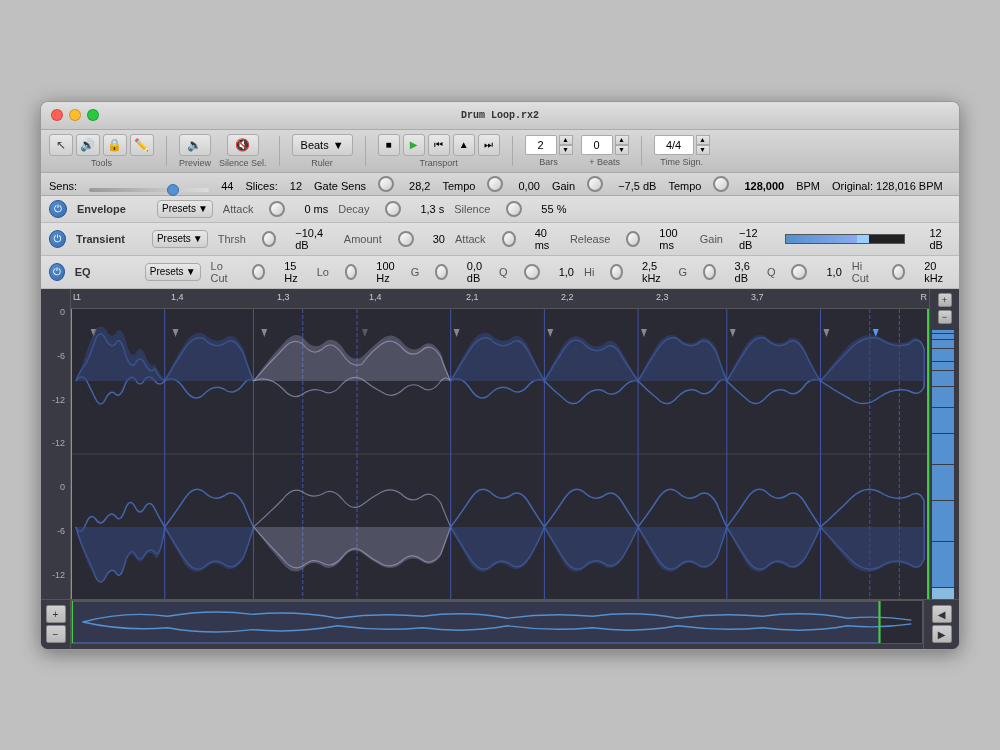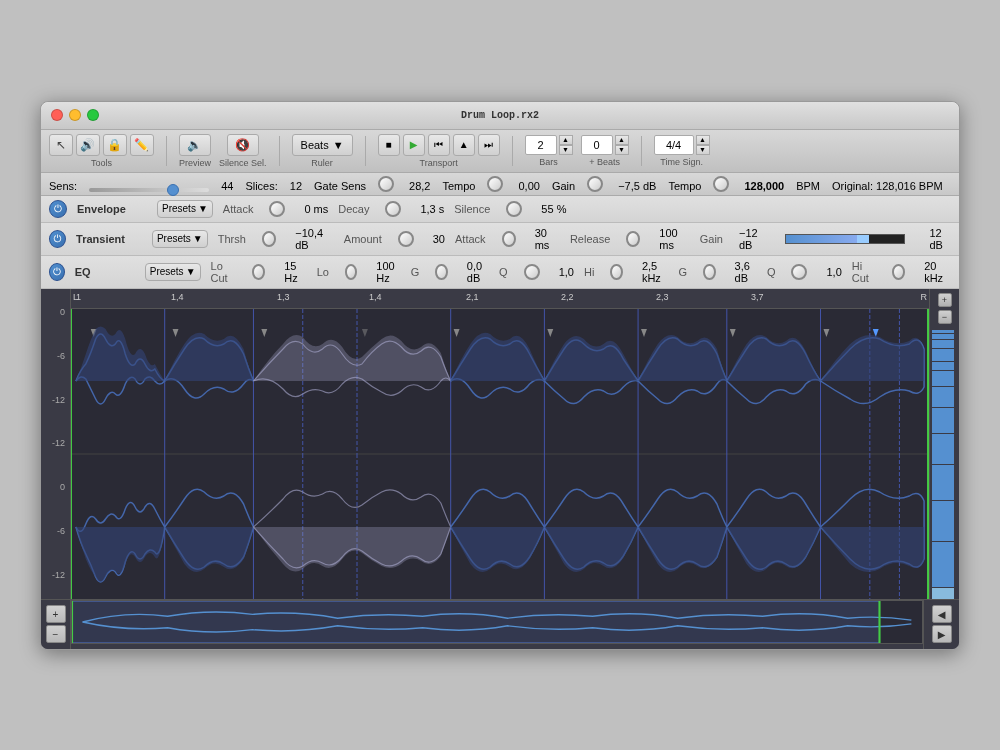--- a/index.html
+++ b/index.html
@@ -471,21 +471,21 @@
       <span>−10,4 dB</span>
     </div>
     <div class="param-group">
       <span class="param-label">Amount</span>
       <span class="knob"></span>
       <span>30</span>
     </div>
     <div class="param-group">
       <span class="param-label">Attack</span>
       <span class="knob"></span>
-      <span>30 ms</span>
+      <span>40 ms</span>
     </div>
     <div class="param-group">
       <span class="param-label">Release</span>
       <span class="knob"></span>
       <span>100 ms</span>
     </div>
     <div class="param-group">
       <span class="param-label">Gain</span>
       <span>−12 dB</span>
 

